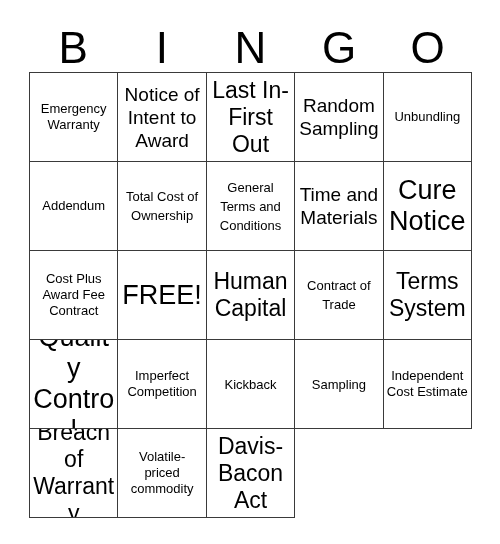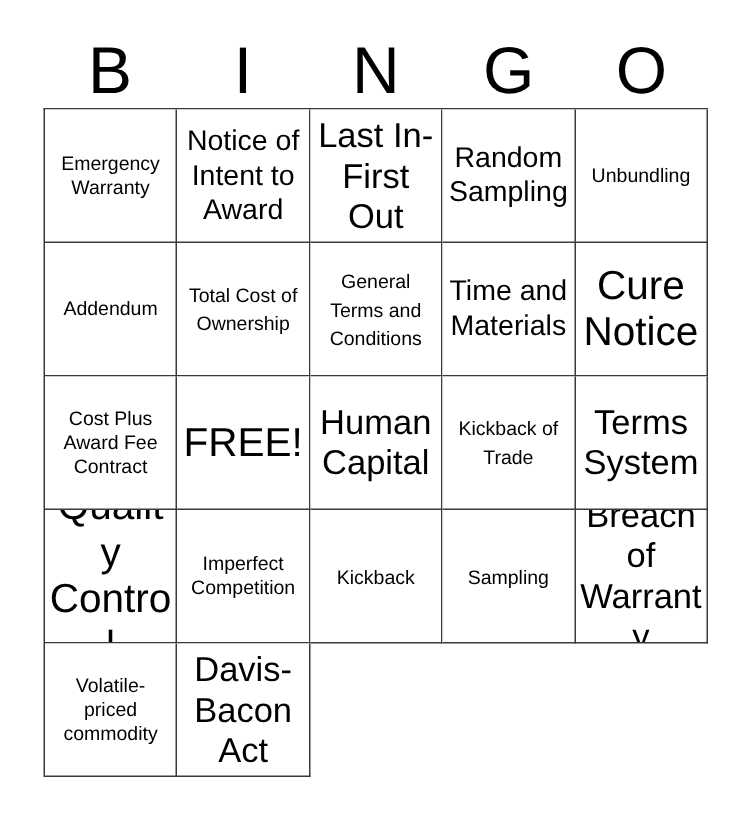--- a/index.html
+++ b/index.html
@@ -137,39 +137,42 @@
     <div class="bingo-cell sz-sm">
         <span class="cell-text">Cost Plus Award Fee Contract</span>
       </div>
     <div class="bingo-cell sz-xxl">
         <span class="cell-text">FREE!</span>
       </div>
     <div class="bingo-cell sz-xl">
         <span class="cell-text">Human Capital</span>
       </div>
     <div class="bingo-cell sz-md">
-        <span class="cell-text">Kickback of Trade</span>
+        <span class="cell-text">Contract of Trade</span>
       </div>
 
     <div class="bingo-cell sz-xl">
         <span class="cell-text">Terms System</span>
       </div>
     <div class="bingo-cell sz-xxl">
         <span class="cell-text">Quality Control</span>
       </div>
     <div class="bingo-cell sz-sm">
         <span class="cell-text">Imperfect Competition</span>
       </div>
     <div class="bingo-cell sz-md">
         <span class="cell-text">Kickback</span>
       </div>
     <div class="bingo-cell sz-md">
         <span class="cell-text">Sampling</span>
       </div>
 
+    <div class="bingo-cell sz-sm">
+        <span class="cell-text">Independent Cost Estimate</span>
+      </div>
     <div class="bingo-cell sz-xl">
         <span class="cell-text">Breach of Warranty</span>
       </div>
     <div class="bingo-cell sz-sm">
         <span class="cell-text">Volatile-priced commodity</span>
       </div>
     <div class="bingo-cell sz-xl">
         <span class="cell-text">Davis-Bacon Act</span>
       </div>
   </div>

